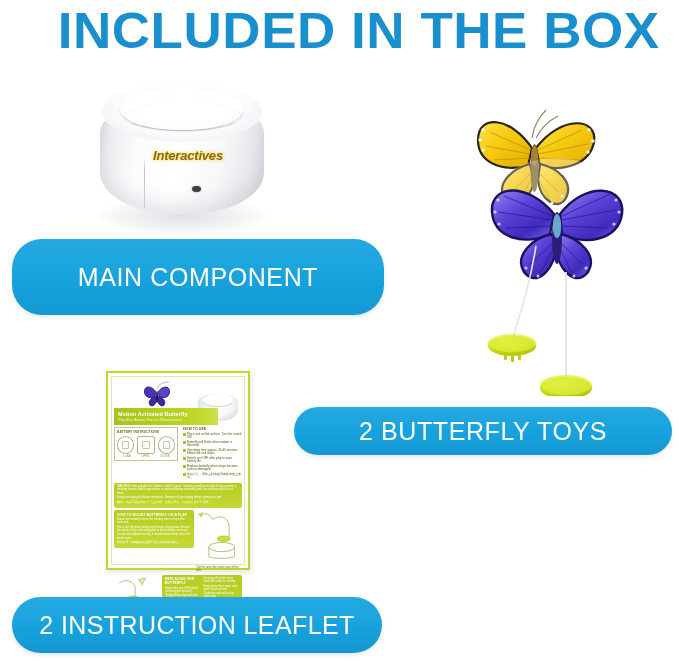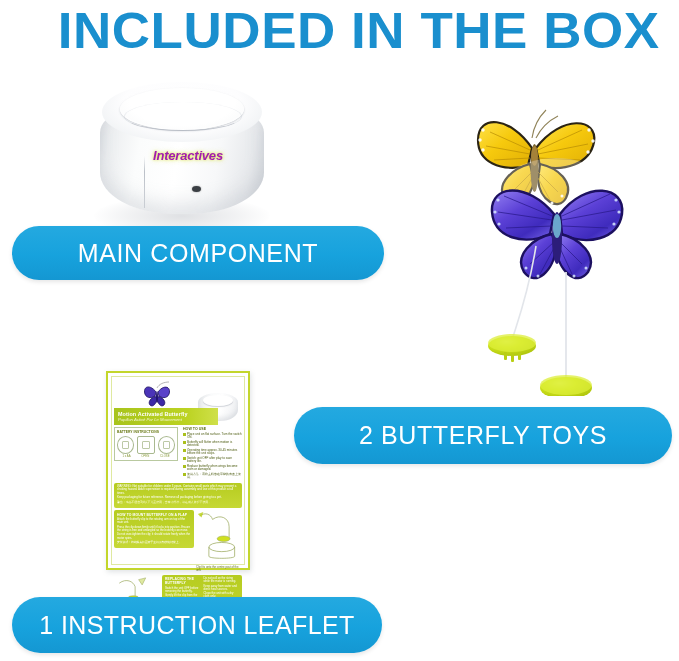--- a/index.html
+++ b/index.html
@@ -20,22 +20,22 @@
   }
 
   
   .pill{
     position:absolute;border-radius:30px;
     background:linear-gradient(180deg,#24a9e0 0%,#17a2dd 55%,#1497d2 100%);
     box-shadow:0 2px 4px rgba(0,0,0,.10);
     display:flex;align-items:center;justify-content:center;
     color:#ffffff;font-weight:normal;white-space:nowrap;
   }
-  #pill-main{left:12px;top:226px;width:372px;height:54px;font-size:25px;letter-spacing:.6px;}
-  #pill-butterfly{left:294px;top:407px;width:378px;height:57px;font-size:25px;letter-spacing:.6px;}
+  #pill-main{left:12px;top:239px;width:372px;height:76px;font-size:25px;letter-spacing:.6px;}
+  #pill-butterfly{left:294px;top:407px;width:378px;height:48px;font-size:25px;letter-spacing:.6px;}
   #pill-leaflet{left:12px;top:597px;width:370px;height:56px;font-size:25px;letter-spacing:.4px;}
 
   
   .device{position:absolute;left:88px;top:78px;width:188px;height:158px;}
   .dev-shadow{
     position:absolute;left:6px;top:118px;width:176px;height:40px;
     background:radial-gradient(ellipse at 50% 50%,rgba(150,155,165,.30) 0%,rgba(150,155,165,.12) 45%,rgba(255,255,255,0) 72%);
     border-radius:50%;
   }
   .dev-body{
@@ -69,21 +69,21 @@
     background:linear-gradient(180deg,rgba(190,195,203,0) 0%,rgba(176,182,191,.85) 30%,rgba(176,182,191,.55) 100%);
   }
   .dev-sensor{
     position:absolute;left:104px;top:108px;width:9px;height:6px;border-radius:50%;
     background:#3b3f44;box-shadow:0 0 2px rgba(0,0,0,.4);
   }
   .dev-logo{
     position:absolute;left:50px;top:69px;width:100px;height:17px;
     display:flex;align-items:center;justify-content:center;
     font-size:13px;font-weight:bold;font-style:italic;letter-spacing:-0.2px;
-    color:#a21caf;text-shadow:0 0 3px rgba(210,221,22,.75),0 0 6px rgba(210,221,22,.45);
+    color:#a16207;text-shadow:0 0 3px rgba(210,221,22,.75),0 0 6px rgba(210,221,22,.45);
     filter:blur(0.35px);white-space:nowrap;
   }
 
   
   .toys{position:absolute;left:470px;top:96px;width:160px;height:300px;}
 
   
   .leaflet{
     position:absolute;left:106px;top:371px;width:144px;height:199px;
     background:#ffffff;border:2px solid #c3d62b;box-sizing:border-box;
@@ -420,15 +420,15 @@
             <p>Store indoors when not in use.</p>
             <p>更换蝴蝶：关闭电源后取下蝴蝶夹，更换新蝴蝶后重新装上。</p>
             <p>MADE IN CHINA</p>
           </div>
         </div>
       </div>
 
     </div>
   </div>
 
-  <div class="pill" id="pill-leaflet">1 INSTRUCTION LEAFLET</div>
+  <div class="pill" id="pill-leaflet">2 INSTRUCTION LEAFLET</div>
 
 </div>
 
 </body></html>

